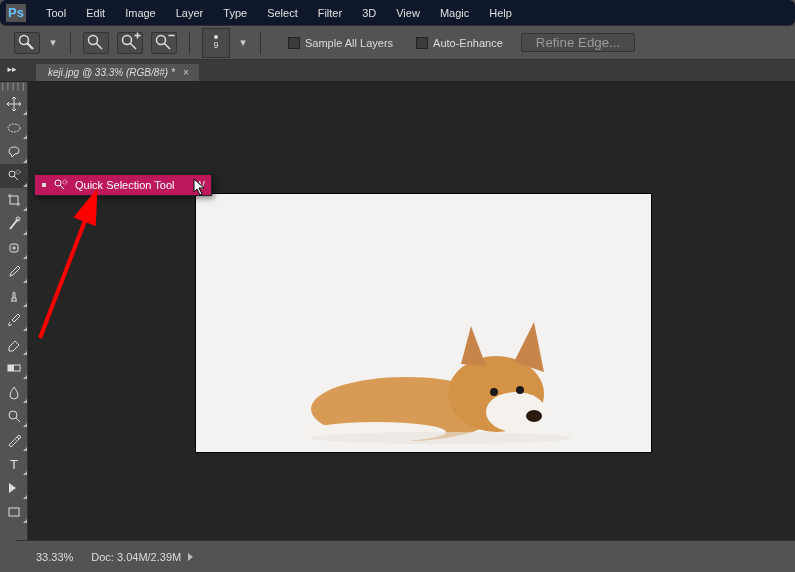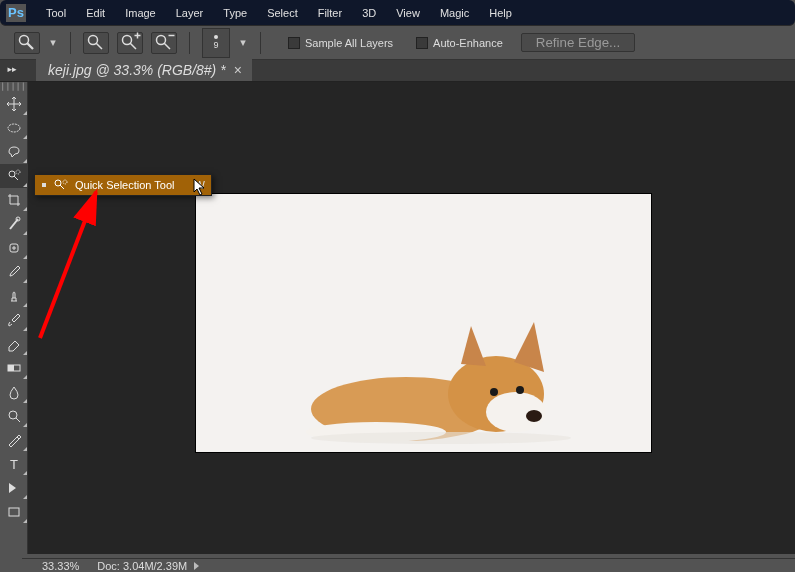--- a/index.html
+++ b/index.html
@@ -10,43 +10,43 @@
   .optionsbar { height: 34px; background: #535353; border-bottom: 1px solid #333; display:flex; align-items:center; padding-left: 14px; gap:8px;}
   .opt-icon { width:26px; height:22px; border:1px solid #333; background:#4a4a4a; border-radius:2px; display:flex; align-items:center; justify-content:center;}
   .opt-chev { width:10px; text-align:center; color:#ccc;}
   .opt-sep { width:1px; height:22px; background:#333; margin:0 4px;}
   .brush-size { width:28px; height:30px; border:1px solid #333; background:#4a4a4a; display:flex; flex-direction:column; align-items:center; justify-content:center; font-size:9px; line-height:1;}
   .brush-dot { width:4px; height:4px; border-radius:50%; background:#ddd; margin-bottom:2px;}
   .opt-check { display:flex; align-items:center; gap:5px; color:#ddd;padding-left:15px;}
   .chk { width:12px; height:12px; border:1px solid #222; background:#3a3a3a;}
   .refine-btn { padding:1px 14px; border:1px solid #333; background:#4a4a4a; color:#9a9a9a; border-radius:2px; margin-left:10px;}
   .tab-strip { height:22px; background:#3a3a3a; display:flex; align-items:flex-end; padding-left:36px; border-bottom:1px solid #222;}
-  .doc-tab { background:#535353; padding:3px 10px 3px 12px; font-size:14px; color:#ddd; display:flex; align-items:center; gap:8px; font-style:italic;}
+  .doc-tab { background:#535353; padding:3px 10px 3px 12px; font-size:10px; color:#ddd; display:flex; align-items:center; gap:8px; font-style:italic;}
   .tab-x { color:#ccc; font-style:normal; cursor:default;}
   .workspace { position:absolute; top:82px; left:28px; right:0; bottom:18px; background:#252525;}
   .panel-toggle { position:absolute; top:60px; left:2px; width:20px; height:18px; color:#ddd; font-size:9px; display:flex; align-items:center; justify-content:center;}
   .toolbox { position:absolute; top:82px; left:0; width:28px; background:#535353; border-right:1px solid #333; bottom:18px;}
   .toolbox .grip { height:10px; display:flex; align-items:center; justify-content:center; color:#888; font-size:7px; letter-spacing:1px;}
   .tbtn { width:28px; height:24px; display:flex; align-items:center; justify-content:center; position:relative; cursor:default;}
   .tbtn.active { background:#3a3a3a;}
   .tbtn svg { width:16px; height:16px; }
   .tri { position:absolute; right:1px; bottom:1px; width:0; height:0; border-left:4px solid transparent; border-bottom:4px solid #bbb;}
   .canvas { position:absolute; left:168px; top:112px; width:455px; height:258px; background:#f4f2f0; box-shadow:0 0 0 1px #000;}
   .dog { position:absolute; left:100px; top:120px; width:290px; height:130px;}
   .flyout { position:absolute; left:34px; top:174px; width:178px; background:#535353; border:1px solid #222; box-shadow:2px 2px 6px rgba(0,0,0,0.5); z-index:50;}
   .flyout-item { height:20px; display:flex; align-items:center; padding:0 6px; gap:6px; color:#ddd; font-size:11px;}
-  .flyout-item.sel { background:#a16207; color:#fff;}
+  .flyout-item.sel { background:#be185d; color:#fff;}
   .fly-dot { width:6px; height:6px; display:flex; align-items:center; justify-content:center;}
   .fly-dot.on::before { content:""; width:4px; height:4px; background:#ddd;}
   .fly-icon { width:16px; height:14px; display:flex; align-items:center; justify-content:center;}
   .fly-label { flex:1;}
   .fly-key { color:#ddd; font-size:11px;}
   .cursor-ptr { position:absolute; left:193px; top:178px; z-index:60;}
   .arrow-annot { position:absolute; left:30px; top:178px; z-index:55; pointer-events:none;}
-  .statusbar { position:absolute; bottom:0; left:22px; right:0; height:14px; background:#535353; border-top:1px solid #333; display:flex; align-items:center; padding-left:20px; gap:18px; font-size:11px; color:#ddd;}
+  .statusbar { position:absolute; bottom:0; left:16px; right:0; height:32px; background:#535353; border-top:1px solid #333; display:flex; align-items:center; padding-left:20px; gap:18px; font-size:11px; color:#ddd;}
   .status-seg { display:flex; align-items:center; gap:3px;}
   .tri-r { width:0;height:0;border-top:4px solid transparent;border-bottom:4px solid transparent;border-left:5px solid #bbb; margin-left:4px;}
 </style>
 </head>
 <body>
 
 <div class="menubar">
   <div class="ps-logo">Ps</div>
   <div class="menu-item">Tool</div>
   <div class="menu-item">Edit</div>

